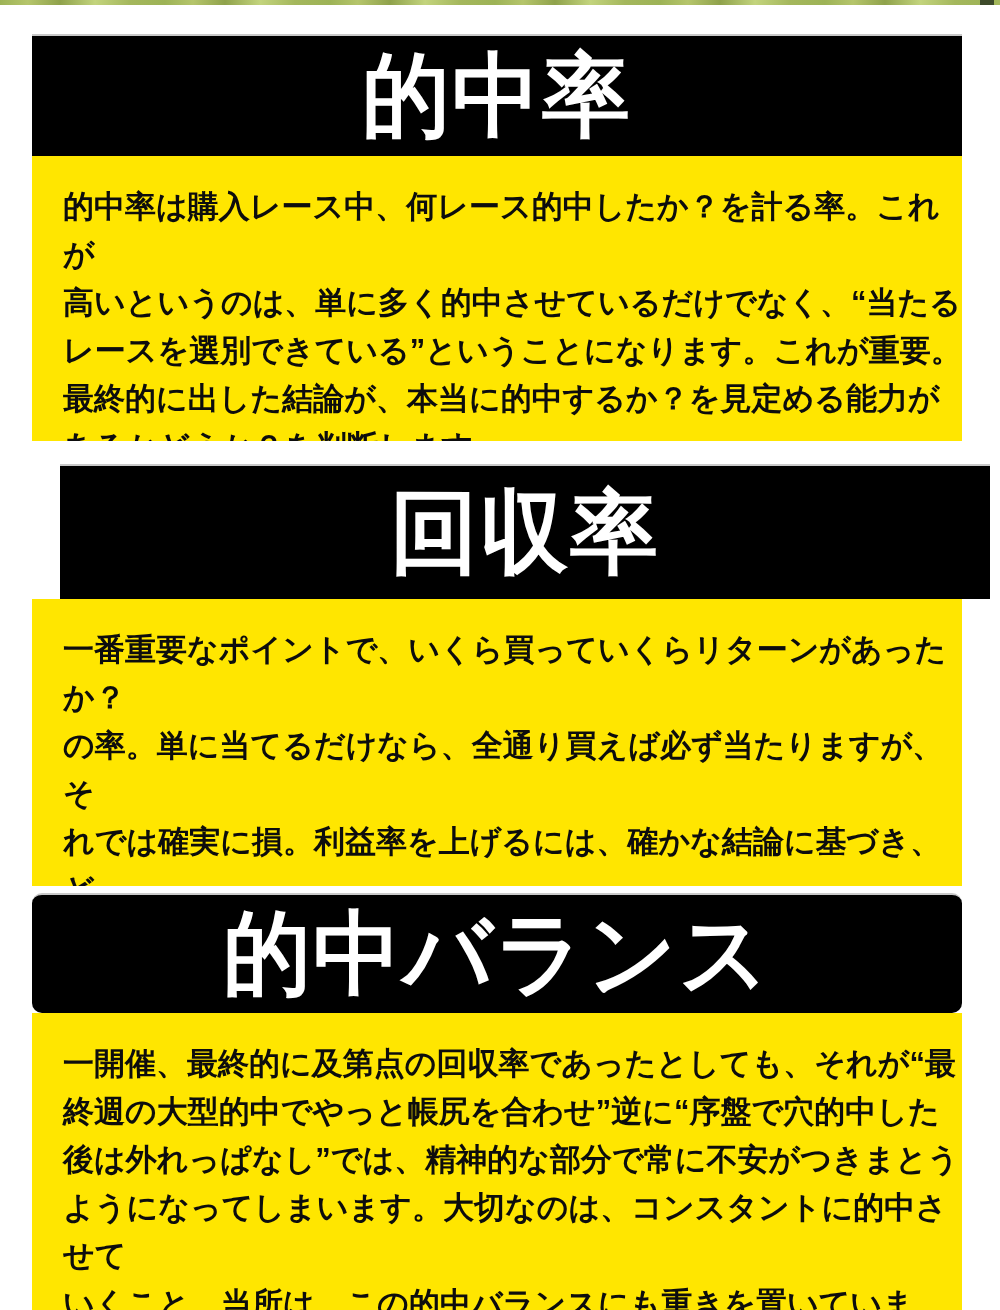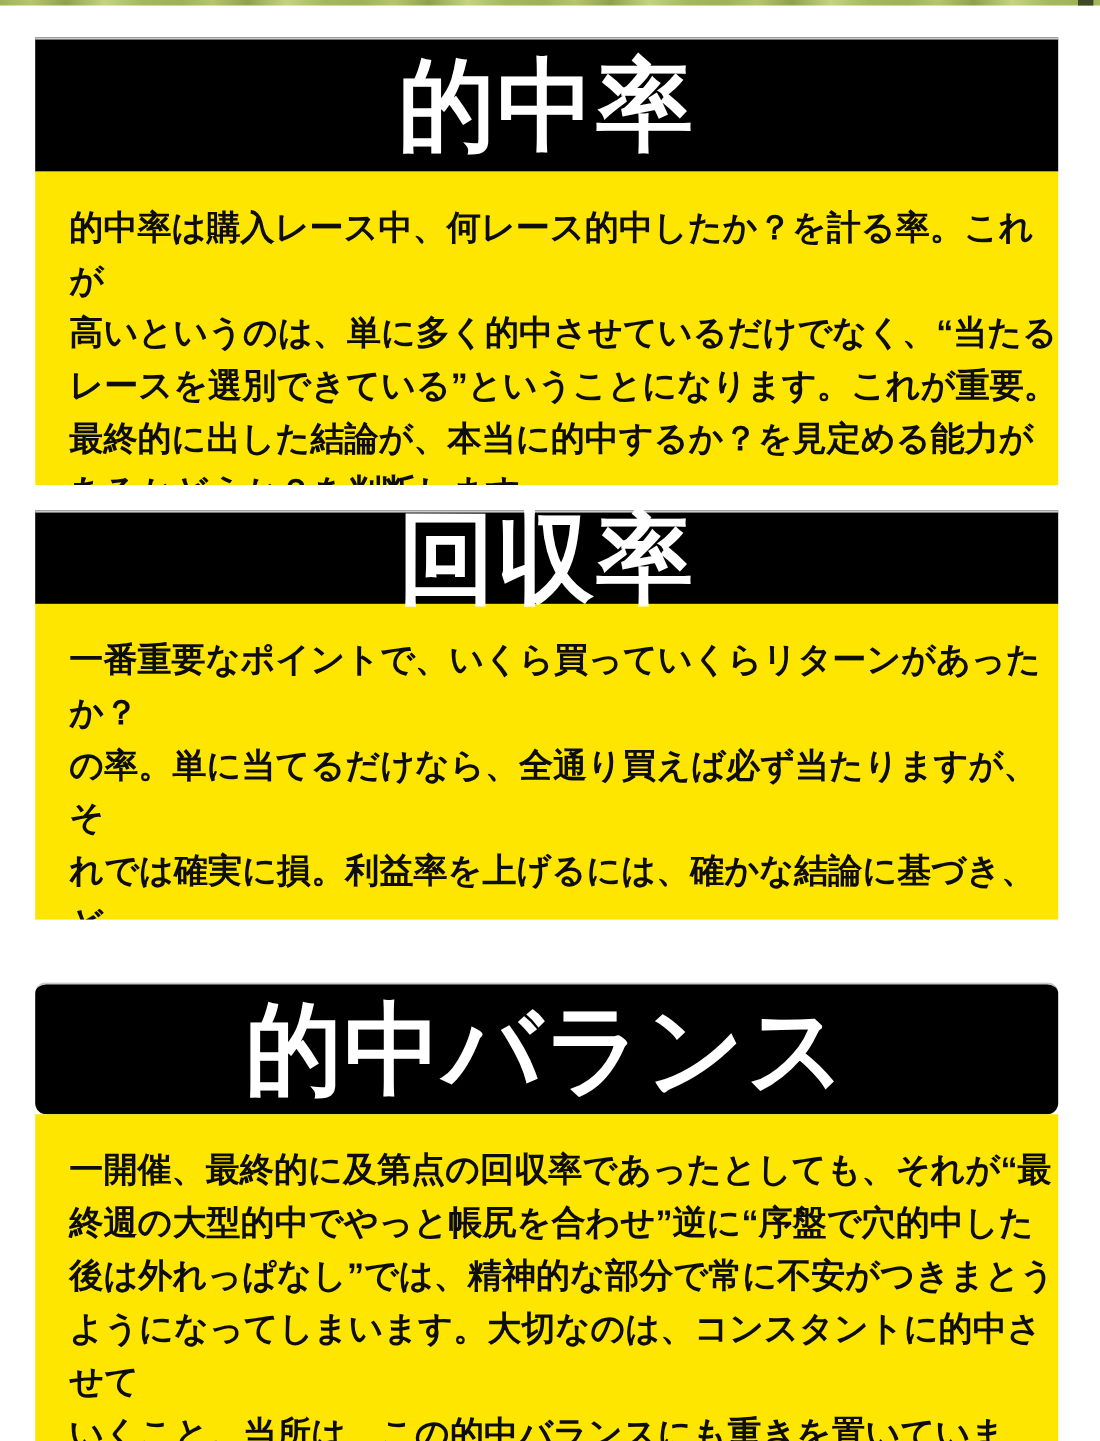--- a/index.html
+++ b/index.html
@@ -37,21 +37,21 @@
   .section-header {
     box-sizing: border-box;
     width: 100%;
     background: #000000;
     border-top: 2px solid #c9c9c9;
     display: flex;
     align-items: center;
     justify-content: center;
   }
   .sec1 .section-header { height: 122px; }
-  .sec2 .section-header { height: 85px; }
+  .sec2 .section-header { height: 135px; margin-left: 28px; }
   .sec3 .section-header { height: 120px; border-radius: 10px; }
   .section-title {
     color: #ffffff;
     font-size: 88px;
     font-weight: 900;
     letter-spacing: 2px;
     line-height: 1;
     transform: scaleY(1.04);
     white-space: nowrap;
   }

